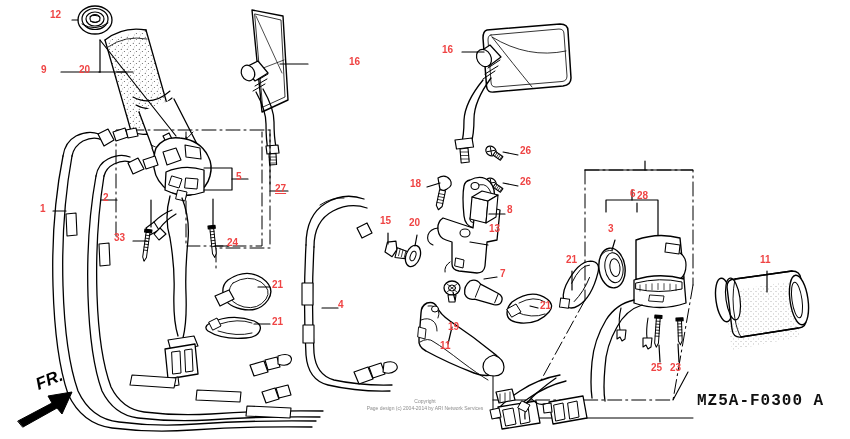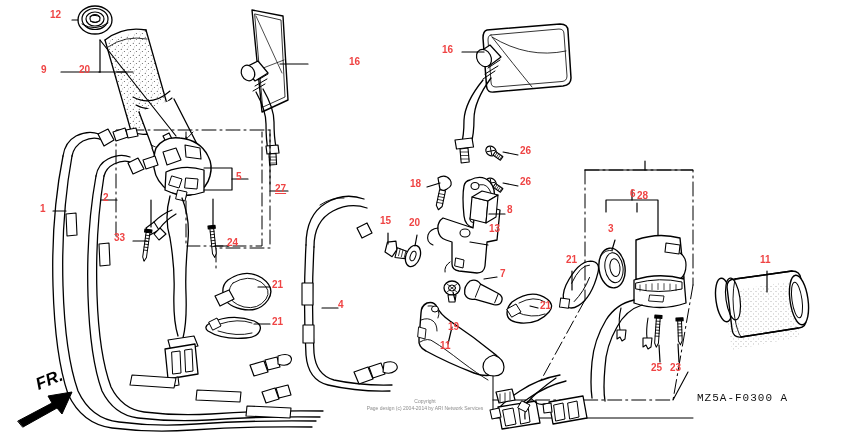--- a/index.html
+++ b/index.html
@@ -18,22 +18,22 @@
     font-weight:bold;
     font-size:10px;
     color:#ef4444;
     line-height:1;
     white-space:nowrap;
     letter-spacing:0px;
   }
   .partcode{
     position:absolute;
     font-family:"Liberation Mono", monospace;
-    font-size:11px;
-    font-weight:normal;
+    font-size:16px;
+    font-weight:bold;
     letter-spacing:1px;
     color:#111111;
     white-space:nowrap;
   }
   .fr{
     position:absolute;
     font-family:"Liberation Sans", sans-serif;
     font-weight:bold;
     font-style:italic;
     font-size:17px;

